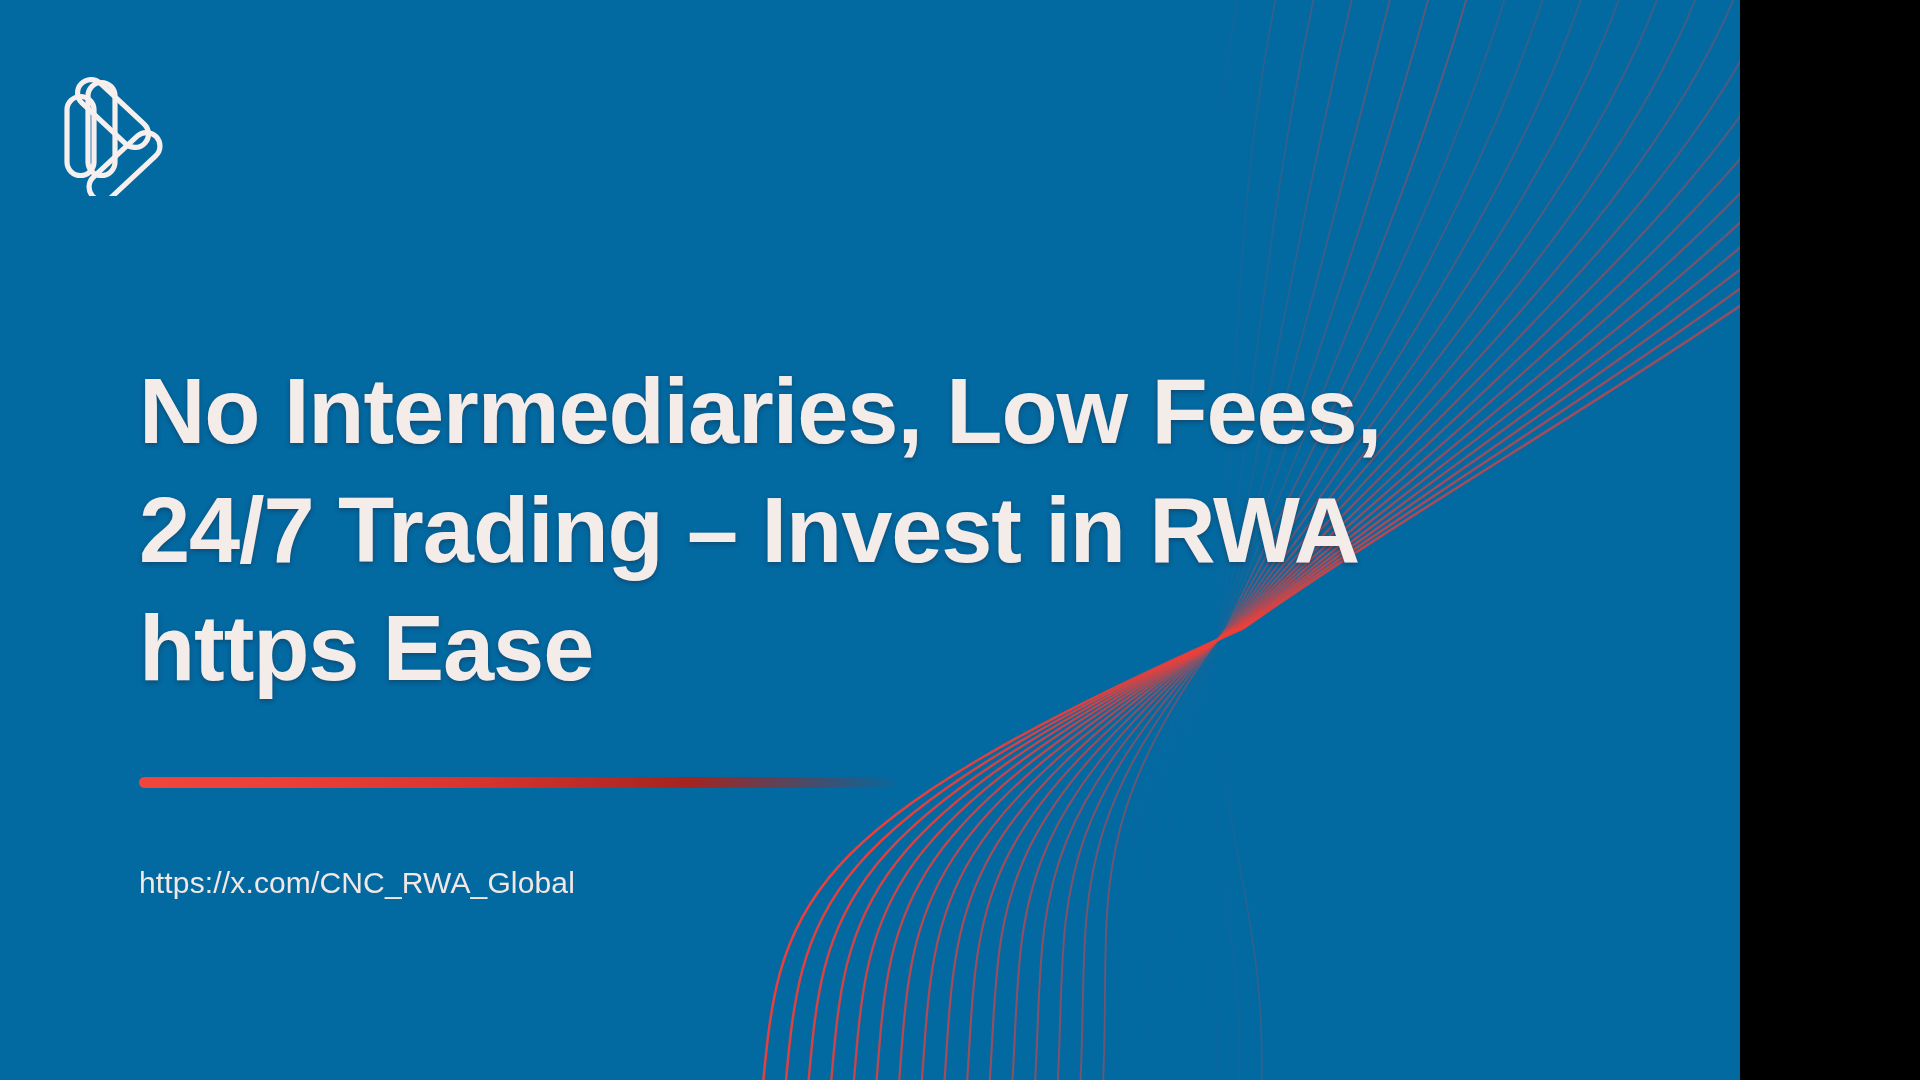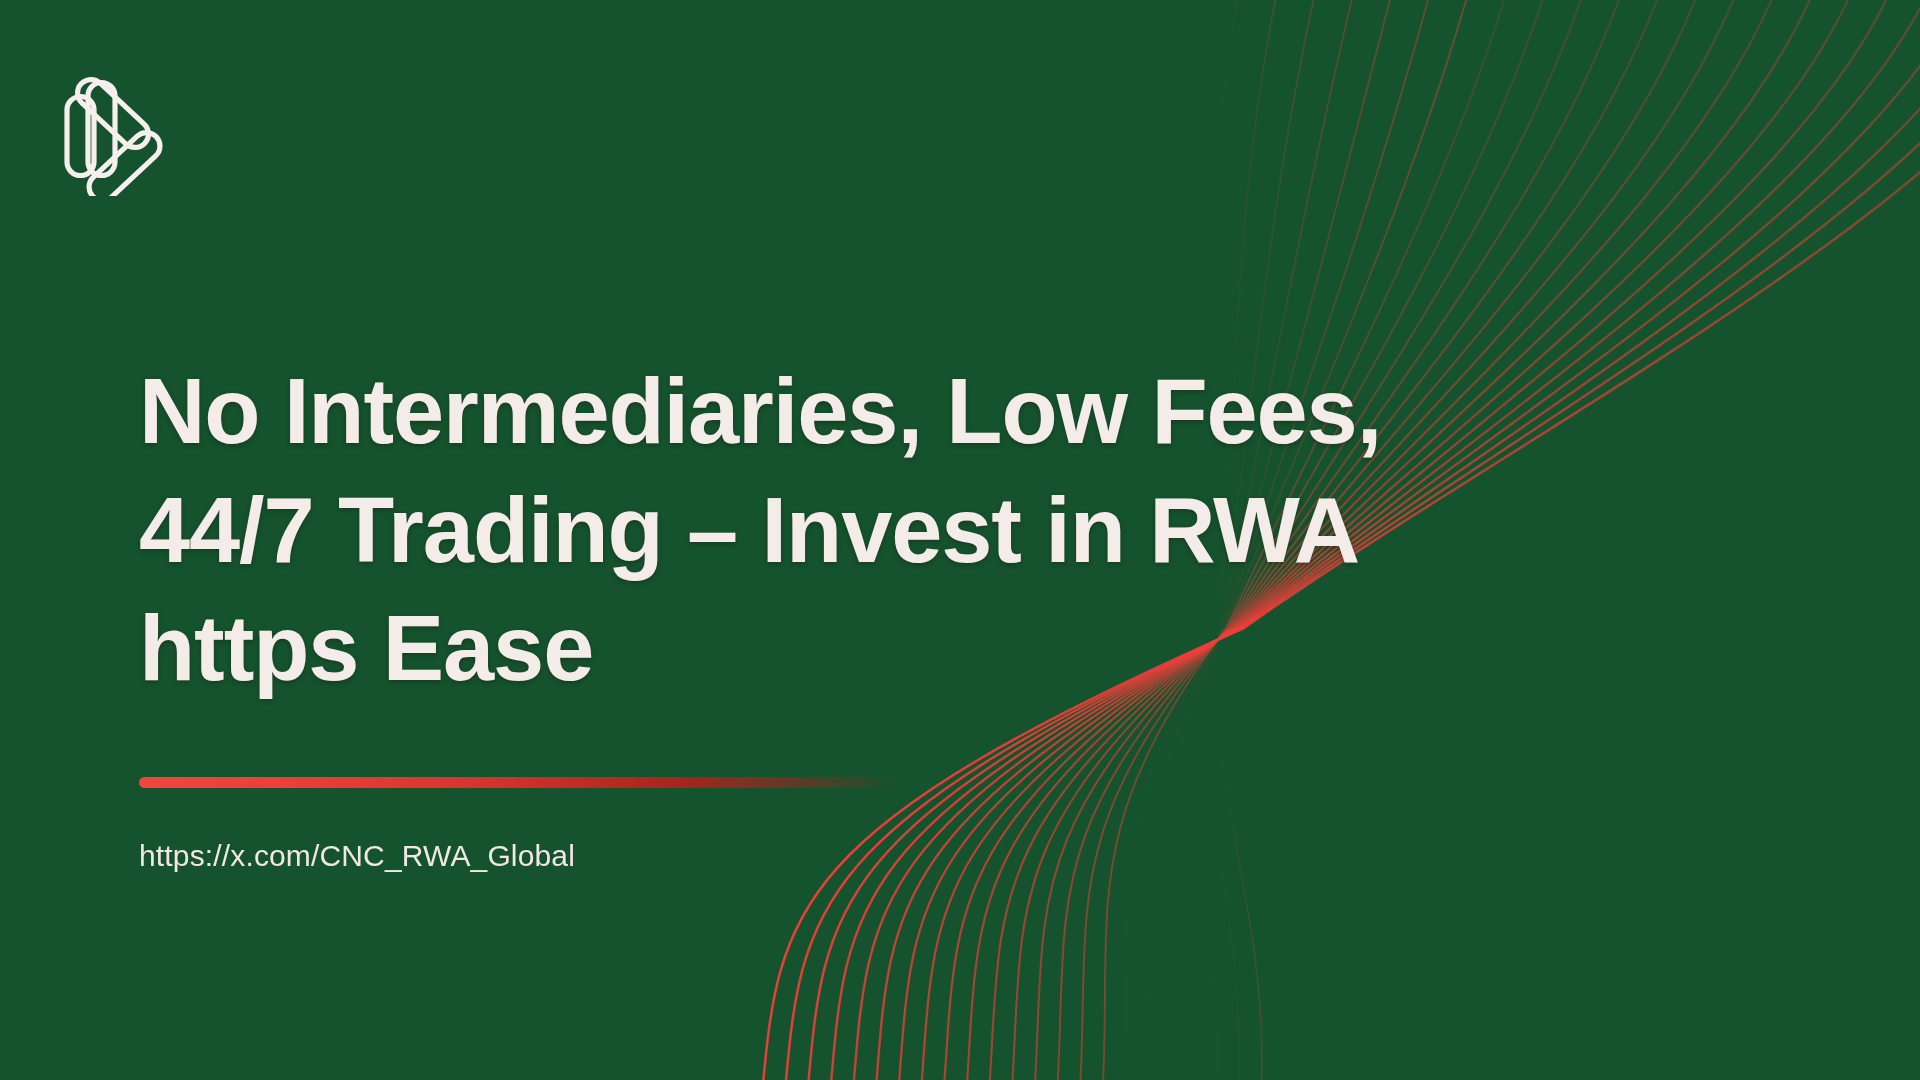--- a/index.html
+++ b/index.html
@@ -3,24 +3,24 @@
 <meta charset="utf-8">
 <title>CNC RWA Global promo card</title>
 <style>
   html, body {
     margin: 0;
     padding: 0;
     background: #000;
   }
   #card {
     position: relative;
-    width: 1920px;
+    width: 1740px;
     height: 1080px;
     overflow: hidden;
-    background: #14532d;
+    background: #0369a1;
     font-family: "Liberation Sans", "DejaVu Sans", sans-serif;
     -webkit-font-smoothing: antialiased;
   }
 
   
   #wave-pattern {
     position: absolute;
     inset: 0;
     width: 1920px;
     height: 1080px;
@@ -63,21 +63,21 @@
     background: linear-gradient(
       90deg,
       #f0463c 0%,
       #ec4038 18%,
       #d8342f 44%,
       #a5241f 72%,
       rgba(123, 26, 26, 0) 100%);
   }
 
   #site-url {
-    margin-top: 51px;
+    margin-top: 78px;
     color: #f1e7e4;
     font-size: 30px;
     font-weight: 400;
     letter-spacing: 0.005em;
     white-space: nowrap;
   }
 </style>
 </head>
 <body>
 
@@ -136,21 +136,21 @@
       <rect x="45.5" y="14" width="27" height="87" rx="13.5" ry="13.5" transform="rotate(-47 59 57.5)"></rect>
 
       <rect x="57" y="67" width="27" height="87" rx="13.5" ry="13.5" transform="rotate(-133 70.5 110.5)"></rect>
     </g>
   </svg>
 
   <div id="content">
 
     <h1 id="headline">
       <span class="hl-line">No Intermediaries, Low Fees,</span>
-      <span class="hl-line">44/7 Trading – Invest in RWA</span>
+      <span class="hl-line">24/7 Trading – Invest in RWA</span>
       <span class="hl-line">https Ease</span>
     </h1>
 
     <div id="divider-bar"></div>
 
     <div id="site-url">https://x.com/CNC_RWA_Global</div>
 
   </div>
 </div>
 

